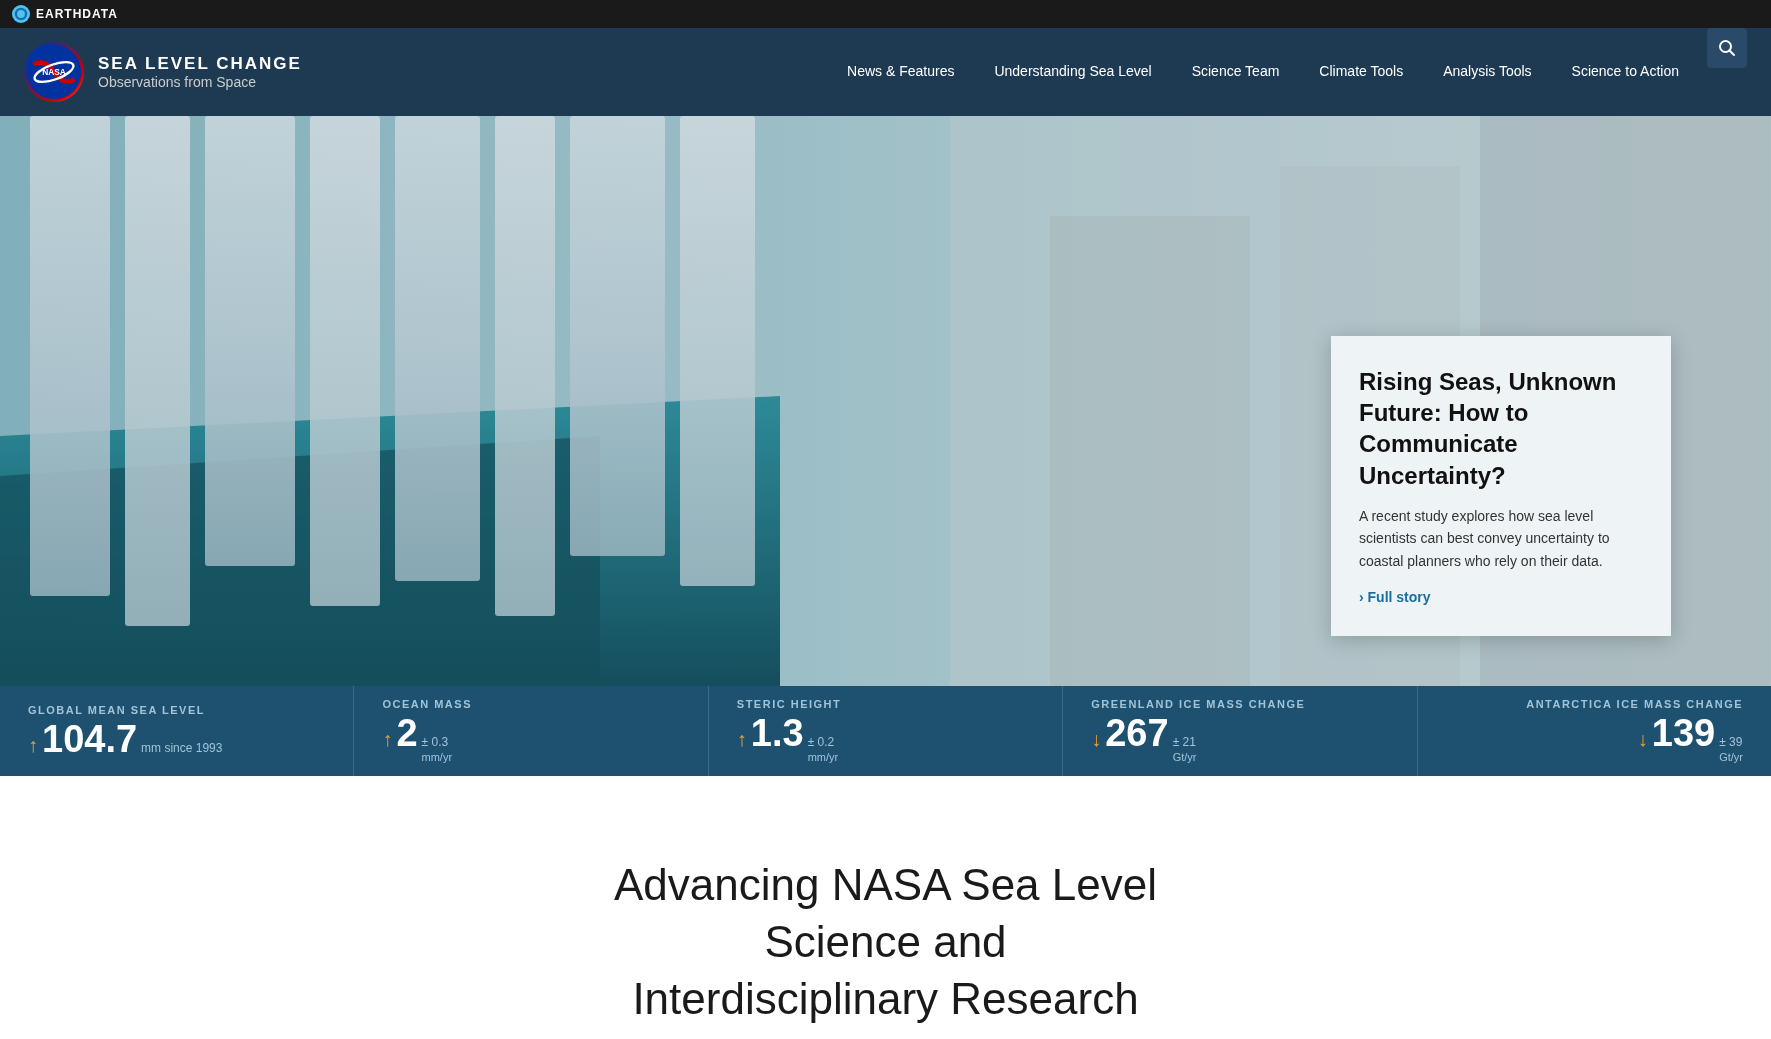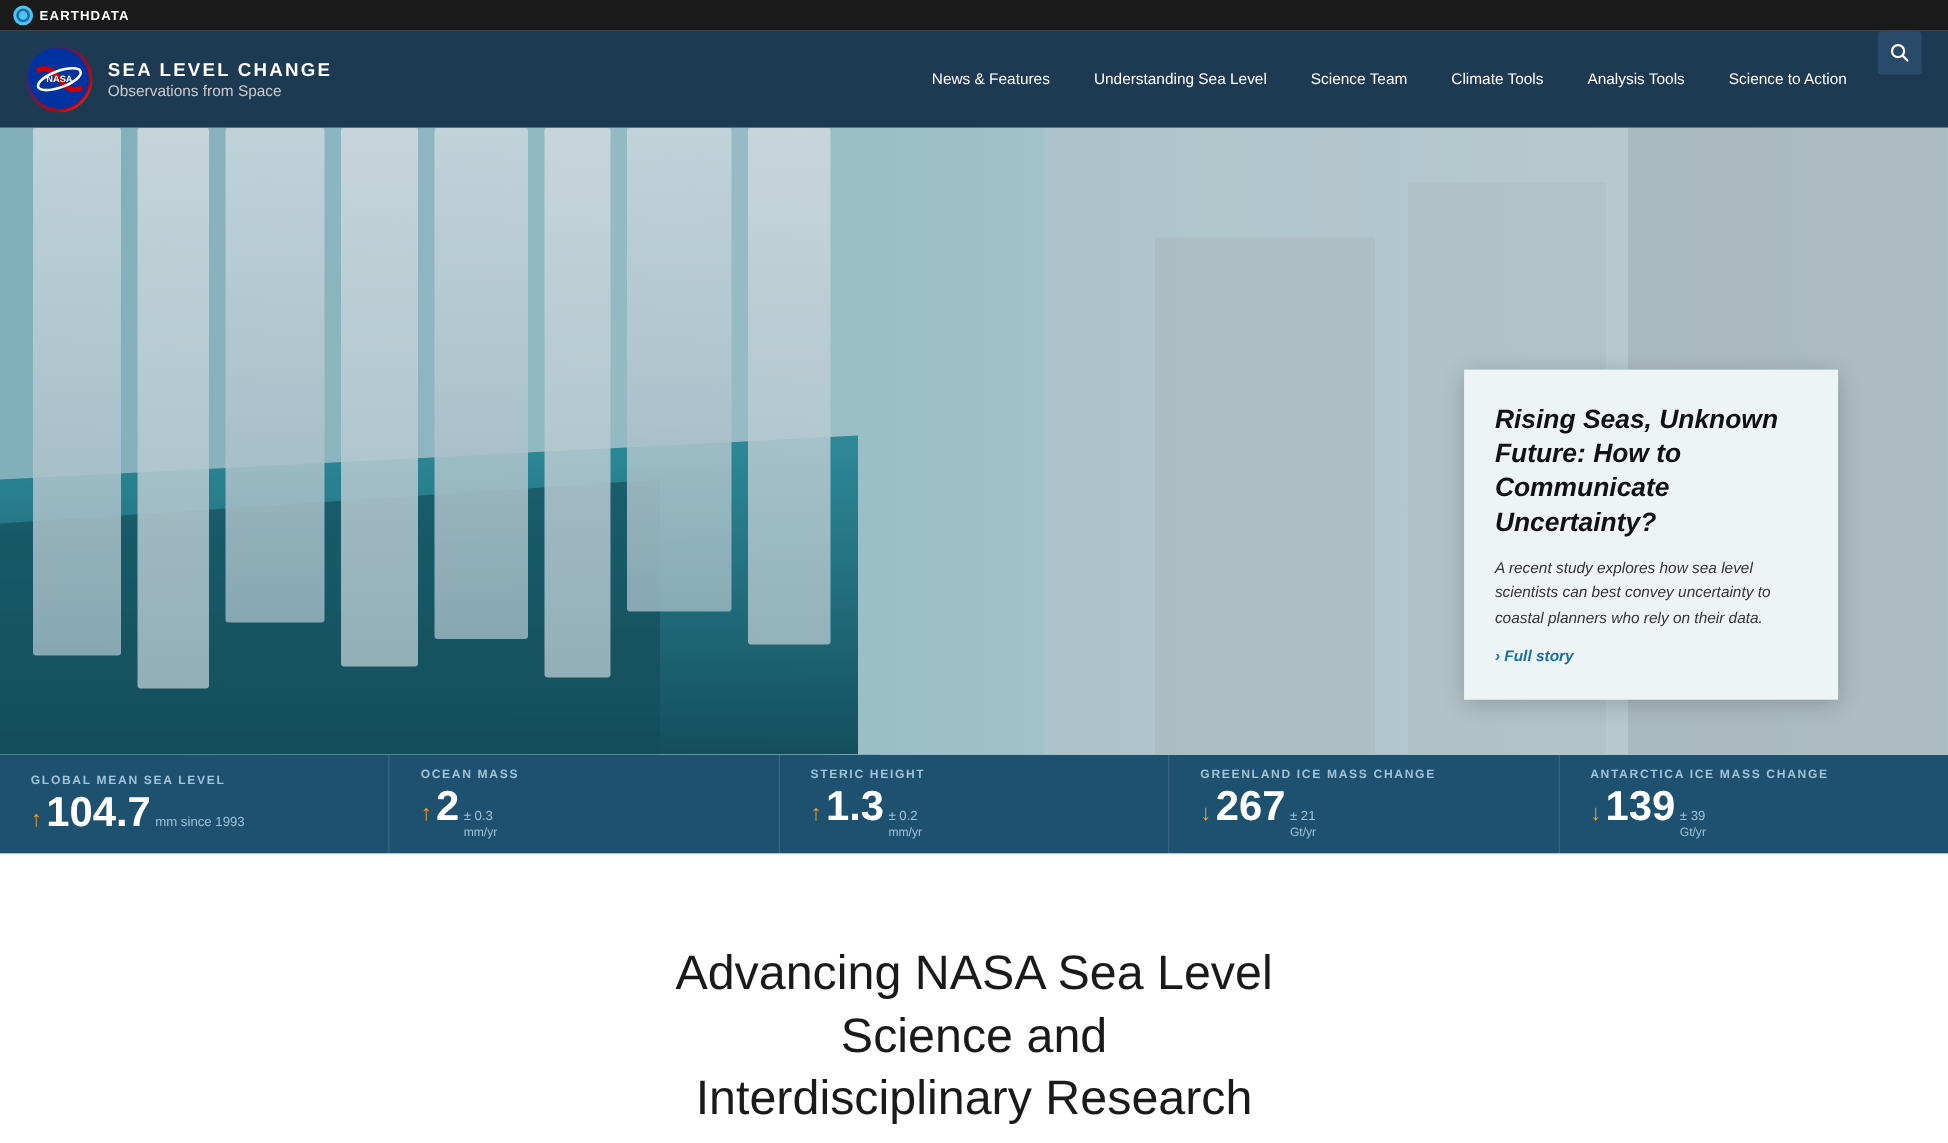--- a/index.html
+++ b/index.html
@@ -151,21 +151,20 @@
 
     
     .feature-card {
       position: absolute;
       top: 220px;
       right: 100px;
       width: 340px;
       background: rgba(240, 245, 248, 0.96);
       padding: 30px 28px;
       box-shadow: 0 4px 20px rgba(0,0,0,0.2);
-      font-style: italic;
     }
     .feature-card-title {
       font-size: 24px;
       font-weight: 700;
       color: #111;
       line-height: 1.3;
       margin-bottom: 14px;
     }
     .feature-card-body {
       font-size: 14px;
@@ -192,20 +191,21 @@
       flex: 1;
       display: flex;
       flex-direction: column;
       justify-content: center;
       padding: 0 28px;
       border-right: 1px solid rgba(255,255,255,0.15);
       cursor: pointer;
     }
     .stat-item:last-child {
       border-right: none;
+      align-items: flex-end;
     }
     .stat-label {
       font-size: 11px;
       font-weight: 700;
       color: #a0c4d8;
       letter-spacing: 1.5px;
       text-transform: uppercase;
       margin-bottom: 4px;
     }
     .stat-value-row {

